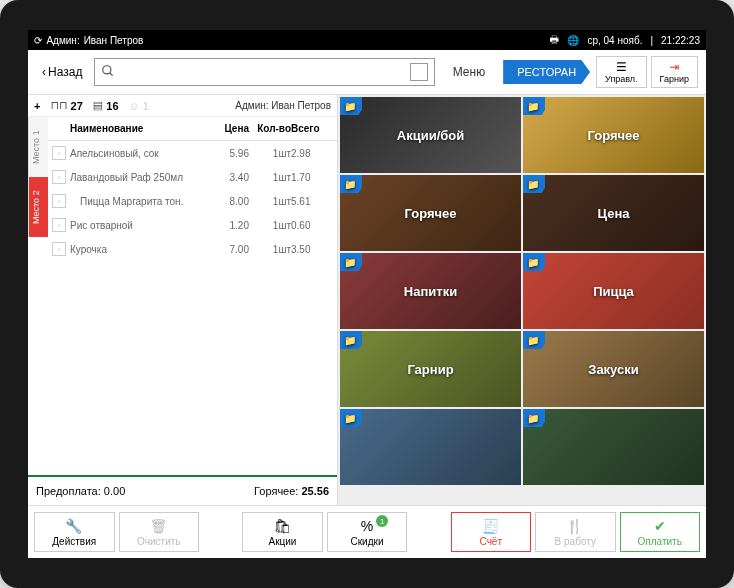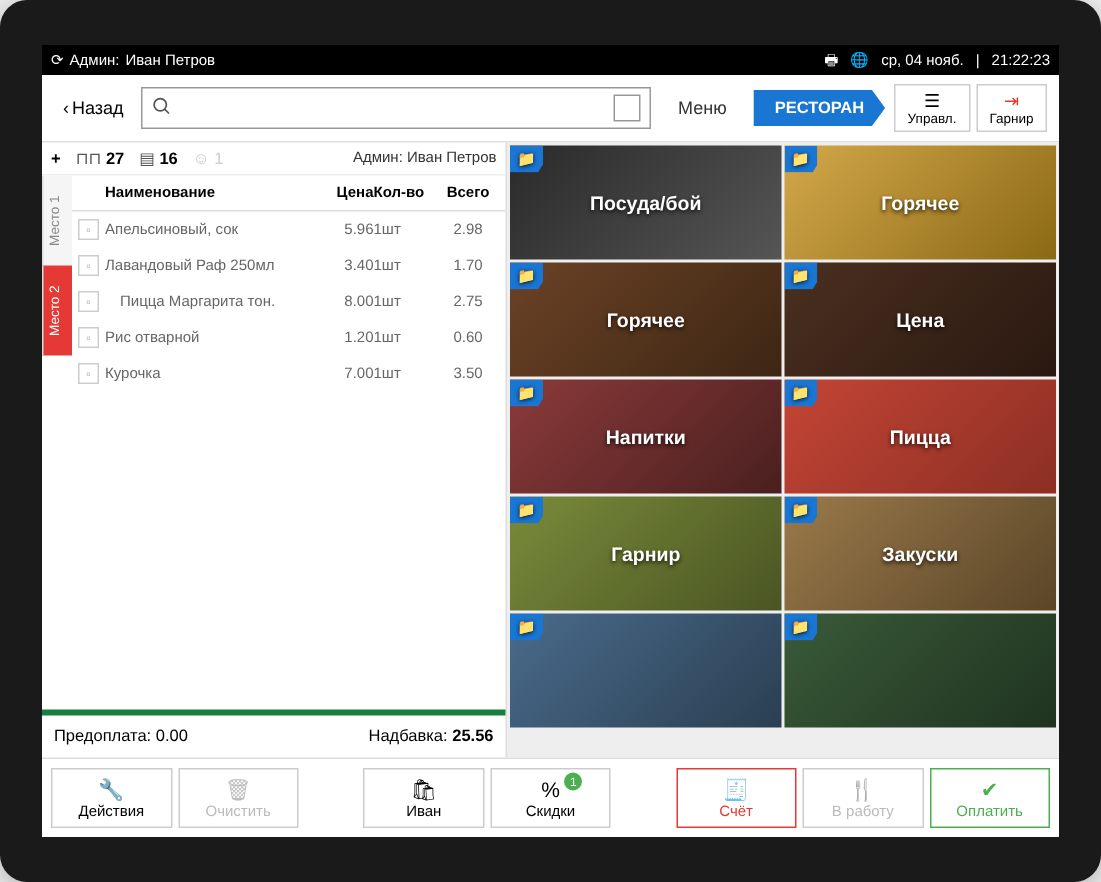--- a/index.html
+++ b/index.html
@@ -8,43 +8,43 @@
 .screen{width:100%;height:100%;background:#fff;display:flex;flex-direction:column;font-size:11px}
 .statusbar{background:#000;color:#fff;height:20px;display:flex;align-items:center;padding:0 6px;font-size:10px;justify-content:space-between}
 .statusbar .left{display:flex;align-items:center;gap:4px}
 .statusbar .right{display:flex;align-items:center;gap:8px}
 .topbar{display:flex;align-items:center;padding:6px 8px;gap:6px;border-bottom:1px solid #ddd}
 .back-btn{display:flex;align-items:center;gap:2px;padding:4px 6px;cursor:pointer;font-size:12px}
 .search-wrap{flex:1;display:flex;align-items:center;border:1px solid #999;height:28px;padding:0 6px;gap:6px}
 .search-wrap input{border:none;outline:none;flex:1;font-size:12px}
 .search-sq{width:18px;height:18px;border:1px solid #999}
 .menu-label{padding:0 12px;font-size:12px;color:#333}
-.restaurant-tag{background:#1976d2;color:#fff;padding:6px 14px;font-size:11px;font-weight:bold;position:relative;clip-path:polygon(0 0,90% 0,100% 50%,90% 100%,0 100%)}
+.restaurant-tag{background:#1976d2;color:#fff;padding:6px 14px;font-size:11px;font-weight:normal;position:relative;clip-path:polygon(0 0,90% 0,100% 50%,90% 100%,0 100%)}
 .top-right-btns{display:flex;gap:4px;margin-left:auto}
 .top-btn{border:1px solid #ccc;padding:3px 8px;text-align:center;font-size:9px;background:#fff;cursor:pointer;min-width:44px}
 .top-btn .icn{font-size:12px;display:block}
 .content{flex:1;display:flex;overflow:hidden}
 .order-panel{width:310px;display:flex;flex-direction:column;border-right:1px solid #ddd}
 .order-header{display:flex;align-items:center;padding:4px 6px;gap:10px;font-size:11px;border-bottom:1px solid #eee}
 .oh-item{display:flex;align-items:center;gap:3px;color:#555}
 .oh-item b{color:#000}
 .admin-label{margin-left:auto;font-size:10px;color:#333}
 .order-body{flex:1;display:flex;overflow:hidden}
 .place-tabs{width:20px;display:flex;flex-direction:column}
 .place-tab{flex:0 0 60px;writing-mode:vertical-rl;text-align:center;font-size:9px;padding:4px 2px;background:#f5f5f5;color:#888;border-right:1px solid #ddd;transform:rotate(180deg);cursor:pointer}
 .place-tab.active{background:#e53935;color:#fff}
 .order-table{flex:1;display:flex;flex-direction:column}
 .tbl-head{display:flex;padding:6px 4px;font-weight:bold;font-size:10px;border-bottom:1px solid #ddd}
 .col-name{flex:1;padding-left:18px}
 .col-price{width:42px;text-align:right}
-.col-qty{width:42px;text-align:left}
-.col-tot{width:42px;text-align:center}
+.col-qty{width:42px;text-align:right}
+.col-tot{width:42px;text-align:left}
 .tbl-row{display:flex;padding:5px 4px;font-size:10px;color:#666;align-items:center}
 .tbl-row .ric{width:14px;height:14px;border:1px solid #ccc;margin-right:4px;display:inline-flex;align-items:center;justify-content:center;font-size:8px;color:#aaa}
-.totals{border-top:4px solid #15803d;padding:6px 8px;font-size:11px}
+.totals{border-top:2px solid #15803d;padding:6px 8px;font-size:11px}
 .tot-row{display:flex;justify-content:space-between;padding:2px 0}
 .tot-row.main{font-weight:bold;font-size:15px;padding-top:6px}
 .categories{flex:1;display:grid;grid-template-columns:1fr 1fr;grid-auto-rows:76px;gap:2px;padding:2px;overflow:hidden;background:#eee}
 .cat{position:relative;background:#555;color:#fff;display:flex;align-items:center;justify-content:center;font-size:13px;font-weight:bold;text-shadow:0 1px 3px rgba(0,0,0,.8);cursor:pointer;overflow:hidden}
 .cat .folder{position:absolute;top:0;left:0;background:#1976d2;width:22px;height:18px;clip-path:polygon(0 0,100% 0,100% 70%,85% 100%,0 100%);display:flex;align-items:center;justify-content:center;font-size:10px}
 .c1{background:linear-gradient(135deg,#2a2a2a,#555)}
 .c2{background:linear-gradient(135deg,#d4a84b,#8b6914)}
 .c3{background:linear-gradient(135deg,#6b4226,#3d2613)}
 .c4{background:linear-gradient(135deg,#4a3020,#2a1810)}
 .c5{background:linear-gradient(135deg,#8b3a3a,#4a1f1f)}
@@ -156,21 +156,21 @@
                   <span class="col-name" style="padding-left:0">Лавандовый Раф 250мл</span>
                   <span class="col-price">3.40</span>
                   <span class="col-qty">1шт</span>
                   <span class="col-tot">1.70</span>
                 </div>
                 <div class="tbl-row">
                   <span class="ric">▫</span>
                   <span class="col-name" style="padding-left:10px">Пицца Маргарита тон.</span>
                   <span class="col-price">8.00</span>
                   <span class="col-qty">1шт</span>
-                  <span class="col-tot">2.75</span>
+                  <span class="col-tot">5.61</span>
                 </div>
                 <div class="tbl-row">
                   <span class="ric">▫</span>
                   <span class="col-name" style="padding-left:0">Рис отварной</span>
                   <span class="col-price">1.20</span>
                   <span class="col-qty">1шт</span>
                   <span class="col-tot">0.60</span>
                 </div>
                 <div class="tbl-row">
                   <span class="ric">▫</span>
@@ -178,29 +178,29 @@
                   <span class="col-price">7.00</span>
                   <span class="col-qty">1шт</span>
                   <span class="col-tot">3.50</span>
                 </div>
               </div>
       </div>
     </div>
     <div class="totals">
       <div class="tot-row">
               <span><span>Предоплата:</span> <span>0.00</span></span>
-              <span><span>Надбавка:</span> <b>25.56</b></span>
+              <span><span>Горячее:</span> <b>25.56</b></span>
             </div>
     </div>
   </div>
 
   <div class="categories" id="cats">
           <div class="cat c1">
             <span class="folder">📁</span>
-            <span>Посуда/бой</span>
+            <span>Акции/бой</span>
           </div>
           <div class="cat c2">
             <span class="folder">📁</span>
             <span>Горячее</span>
           </div>
           <div class="cat c3">
             <span class="folder">📁</span>
             <span>Горячее</span>
           </div>
           <div class="cat c4">
@@ -239,21 +239,21 @@
           <span class="bicn">🔧</span>
           <span>Действия</span>
         </div>
   <div class="bbtn disabled">
           <span class="bicn">🗑</span>
           <span>Очистить</span>
         </div>
   <div style="flex:.5"></div>
   <div class="bbtn">
           <span class="bicn">🛍</span>
-          <span>Иван</span>
+          <span>Акции</span>
         </div>
   <div class="bbtn">
           <span class="bicn">%</span>
           <span class="badge">1</span>
           <span>Скидки</span>
         </div>
   <div style="flex:.5"></div>
   <div class="bbtn red">
           <span class="bicn">🧾</span>
           <span>Счёт</span>

